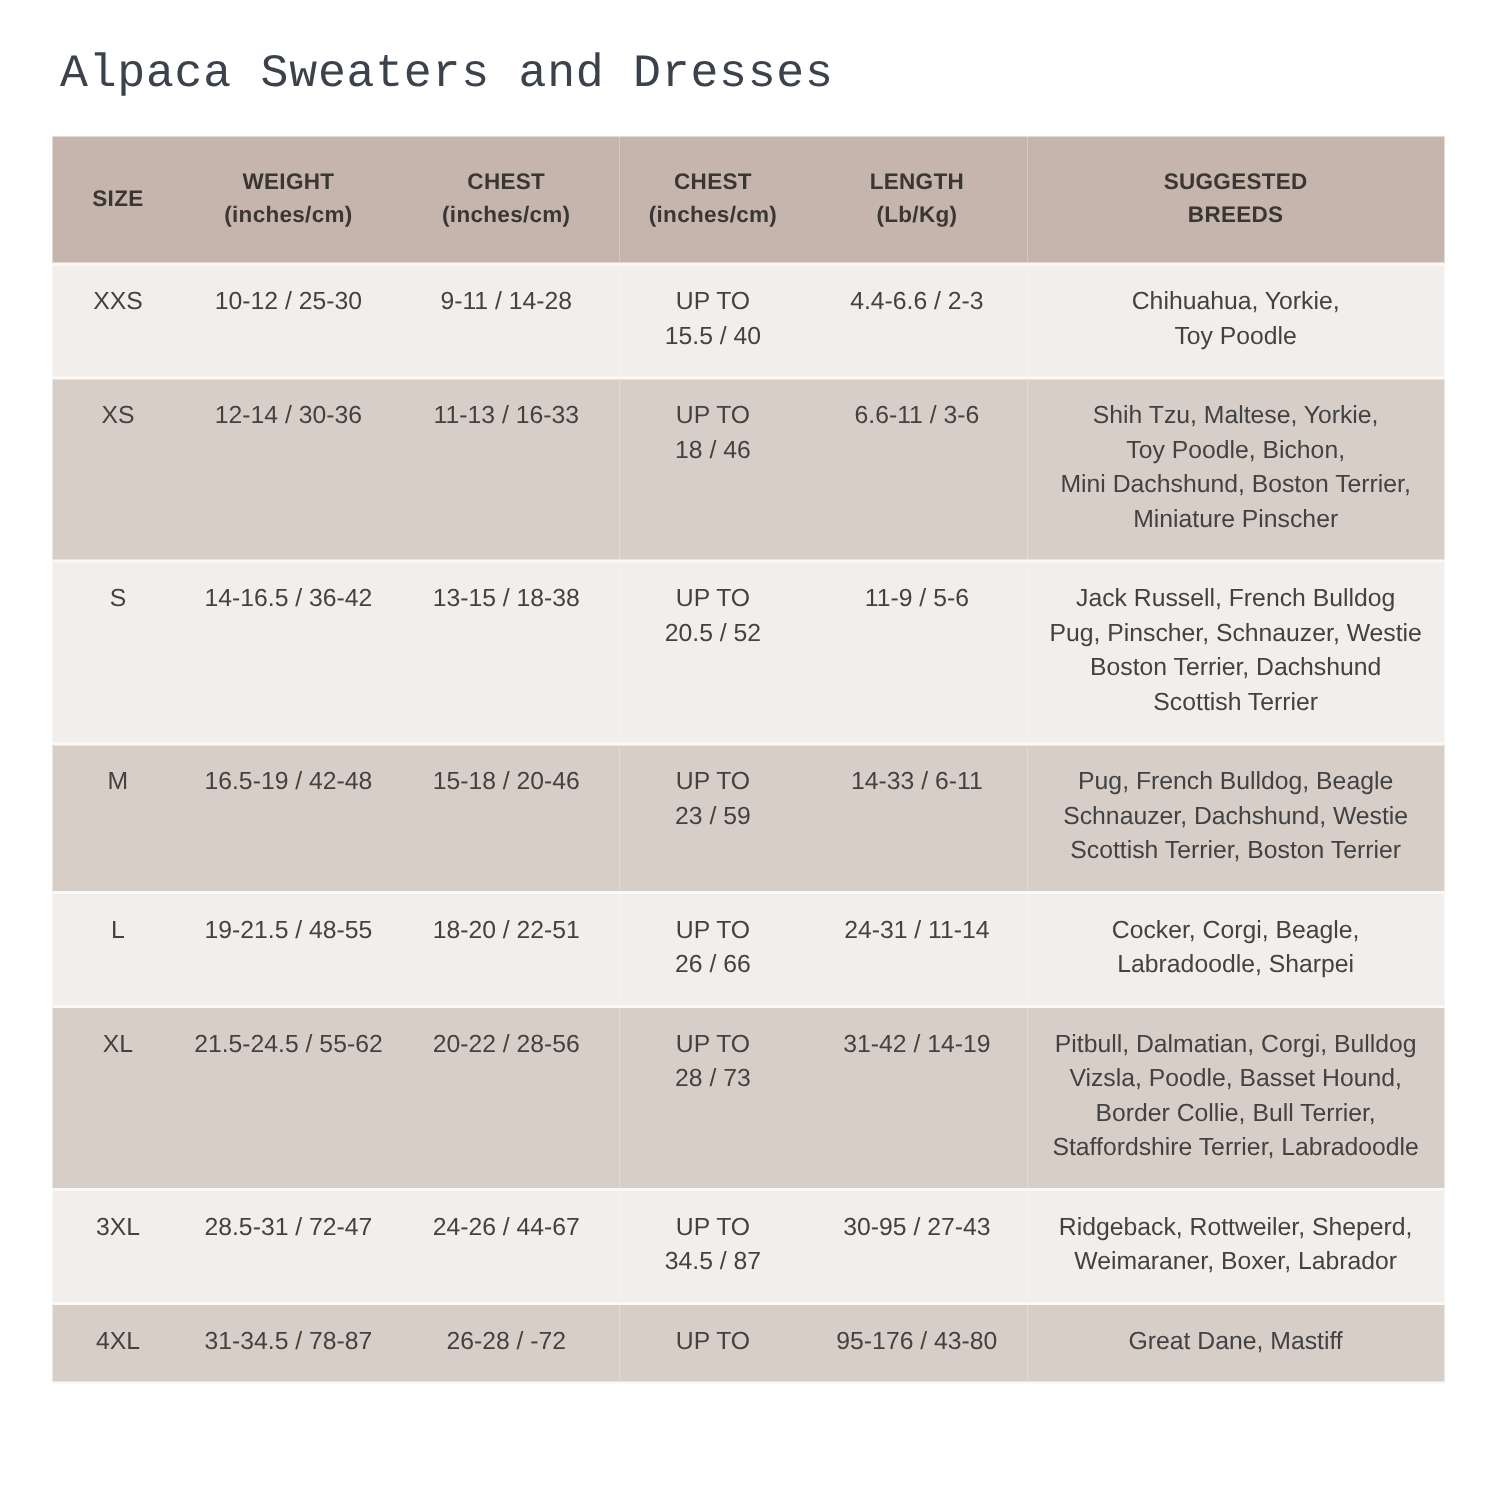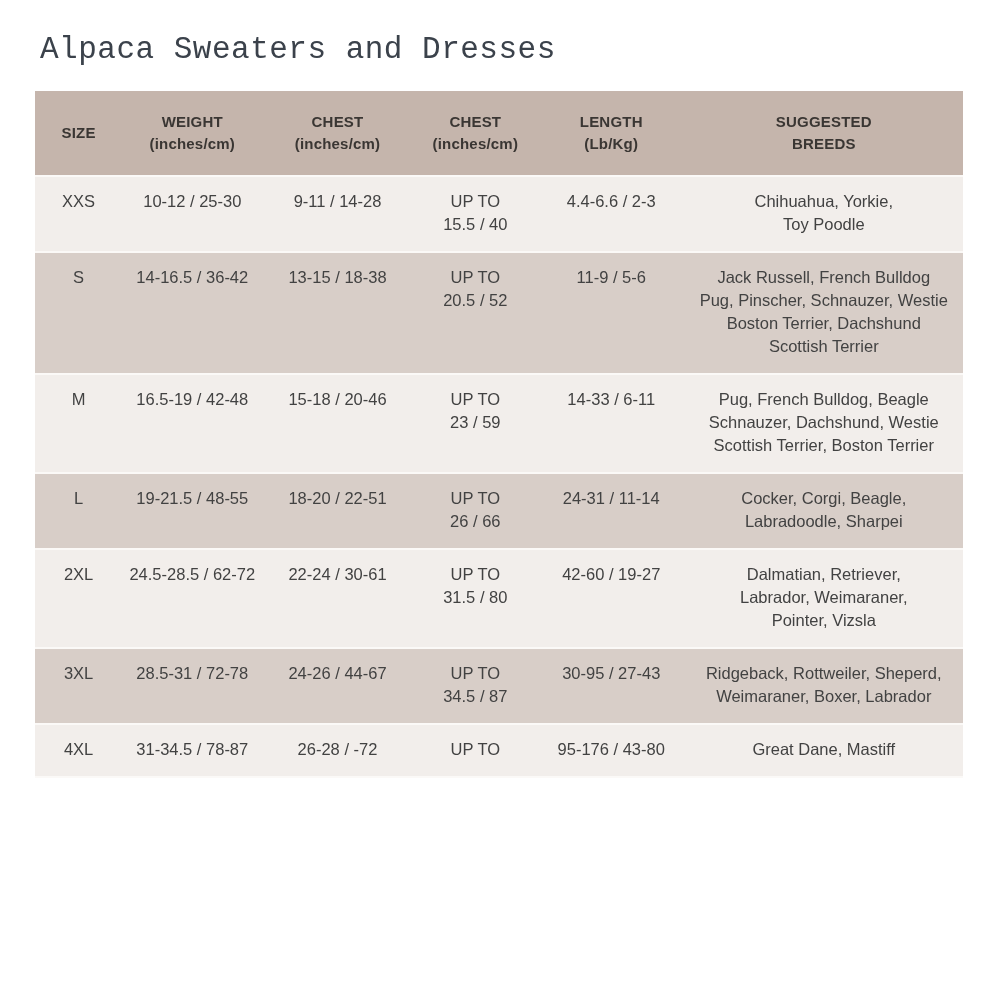--- a/index.html
+++ b/index.html
@@ -96,20 +96,32 @@
     <td>XXS</td>
     <td>10-12 / 25-30</td>
     <td>9-11 / 14-28</td>
     <td>UP TO
 15.5 / 40</td>
     <td>4.4-6.6 / 2-3</td>
     <td>Chihuahua, Yorkie,
 Toy Poodle</td>
   </tr>
 
+  <tr>
+    <td>XS</td>
+    <td>12-14 / 30-36</td>
+    <td>11-13 / 16-33</td>
+    <td>UP TO
+18 / 46</td>
+    <td>6.6-11 / 3-6</td>
+    <td>Shih Tzu, Maltese, Yorkie,
+Toy Poodle, Bichon,
+Mini Dachshund, Boston Terrier,
+Miniature Pinscher</td>
+  </tr>
 
   <tr>
     <td>S</td>
     <td>14-16.5 / 36-42</td>
     <td>13-15 / 18-38</td>
     <td>UP TO
 20.5 / 52</td>
     <td>11-9 / 5-6</td>
     <td>Jack Russell, French Bulldog
 Pug, Pinscher, Schnauzer, Westie
@@ -133,36 +145,37 @@
     <td>L</td>
     <td>19-21.5 / 48-55</td>
     <td>18-20 / 22-51</td>
     <td>UP TO
 26 / 66</td>
     <td>24-31 / 11-14</td>
     <td>Cocker, Corgi, Beagle,
 Labradoodle, Sharpei</td>
   </tr>
 
+  <tr>
+    <td>XL</td>
+    <td>21.5-24.5 / 55-62</td>
+    <td>20-22 / 28-56</td>
+    <td>UP TO
+28 / 73</td>
+    <td>31-42 / 14-19</td>
+    <td>Pitbull, Dalmatian, Corgi, Bulldog
+Vizsla, Poodle, Basset Hound,
+Border Collie, Bull Terrier,
+Staffordshire Terrier, Labradoodle</td>
+  </tr>
 
-  <tr>
-    <td>2XL</td>
-    <td>24.5-28.5 / 62-72</td>
-    <td>22-24 / 30-61</td>
-    <td>UP TO
-31.5 / 80</td>
-    <td>42-60 / 19-27</td>
-    <td>Dalmatian, Retriever,
-Labrador, Weimaraner,
-Pointer, Vizsla</td>
-  </tr>
 
   <tr>
     <td>3XL</td>
-    <td>28.5-31 / 72-78</td>
+    <td>28.5-31 / 72-47</td>
     <td>24-26 / 44-67</td>
     <td>UP TO
 34.5 / 87</td>
     <td>30-95 / 27-43</td>
     <td>Ridgeback, Rottweiler, Sheperd,
 Weimaraner, Boxer, Labrador</td>
   </tr>
 
   <tr>
     <td>4XL</td>

